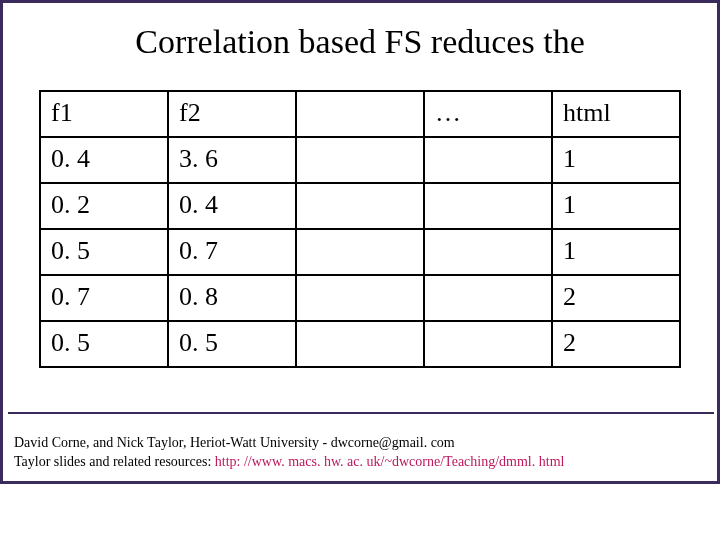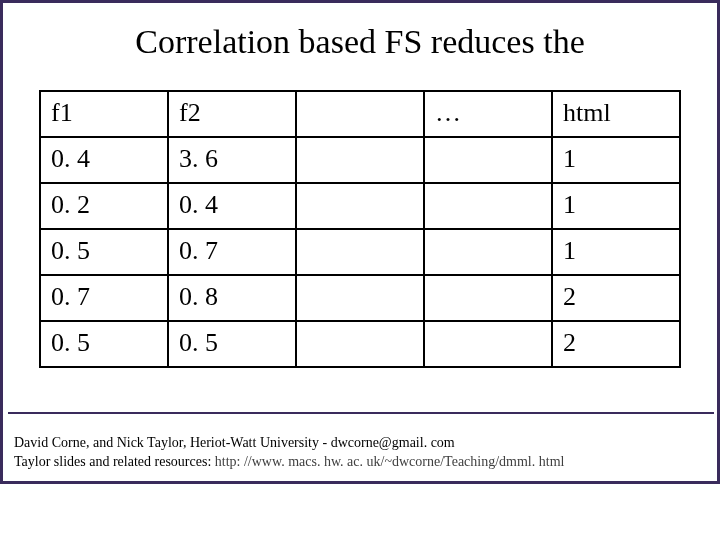--- a/index.html
+++ b/index.html
@@ -34,21 +34,21 @@
   .footer {
     position: absolute;
     left: 5px; right: 3px; bottom: 3px;
     border-top: 2px solid #3a2b5c;
     padding: 20px 6px 6px 6px;
     font-size: 14px;
     line-height: 1.35;
     background: #fff;
   }
   .footer .line2 { white-space: nowrap; }
-  .link { color: #404040; }
+  .link { color: #be185d; }
 </style>
 </head>
 <body>
 
 <div class="slide">
   <h1 class="title">
     <span>Correlation based FS reduces the</span><br>
   </h1>
 
   <div class="table-wrap">

